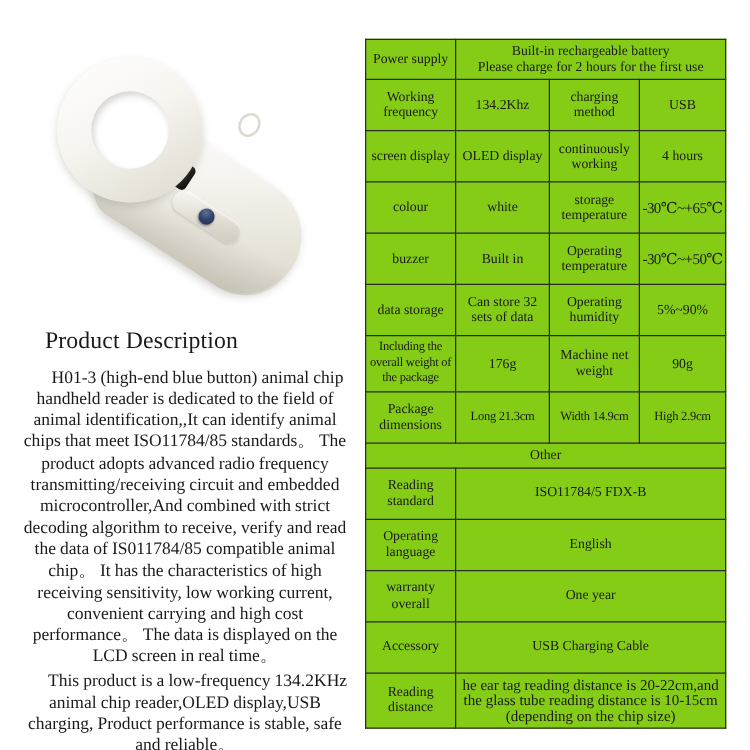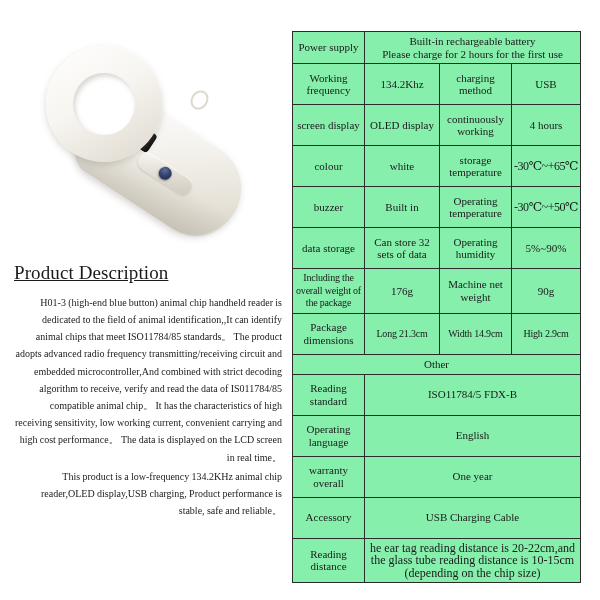--- a/index.html
+++ b/index.html
@@ -122,44 +122,43 @@
   
   #description {
     position: absolute;
     left: 14px;
     top: 262px;
     width: 268px;
   }
   .desc-heading {
     font-size: 19px;
     line-height: 1.2;
-    margin: 0 0 9px 0;
+    margin: 0 0 9px 22px;
     font-weight: normal;
     letter-spacing: 0.1px;
-    text-decoration: underline;
   }
   .desc-para {
-    font-size: 10px;
+    font-size: 14px;
     line-height: 17.2px;
     margin: 0 0 2px 0;
     text-indent: 20px;
-    text-align: right;
+    text-align: center;
     word-spacing: -0.2px;
   }
 
   
   #spec-table {
     position: absolute;
     left: 292px;
     top: 31px;
     width: 288px;
     border-collapse: collapse;
     table-layout: fixed;
     font-size: 11px;
-    background: #86efac;
+    background: #84cc16;
   }
   #spec-table td {
     border: 1.15px solid #2b2b2b;
     text-align: center;
     vertical-align: middle;
     padding: 3px 2px;
     line-height: 12.6px;
     word-break: normal;
   }
   .col-a { width: 72px; }

